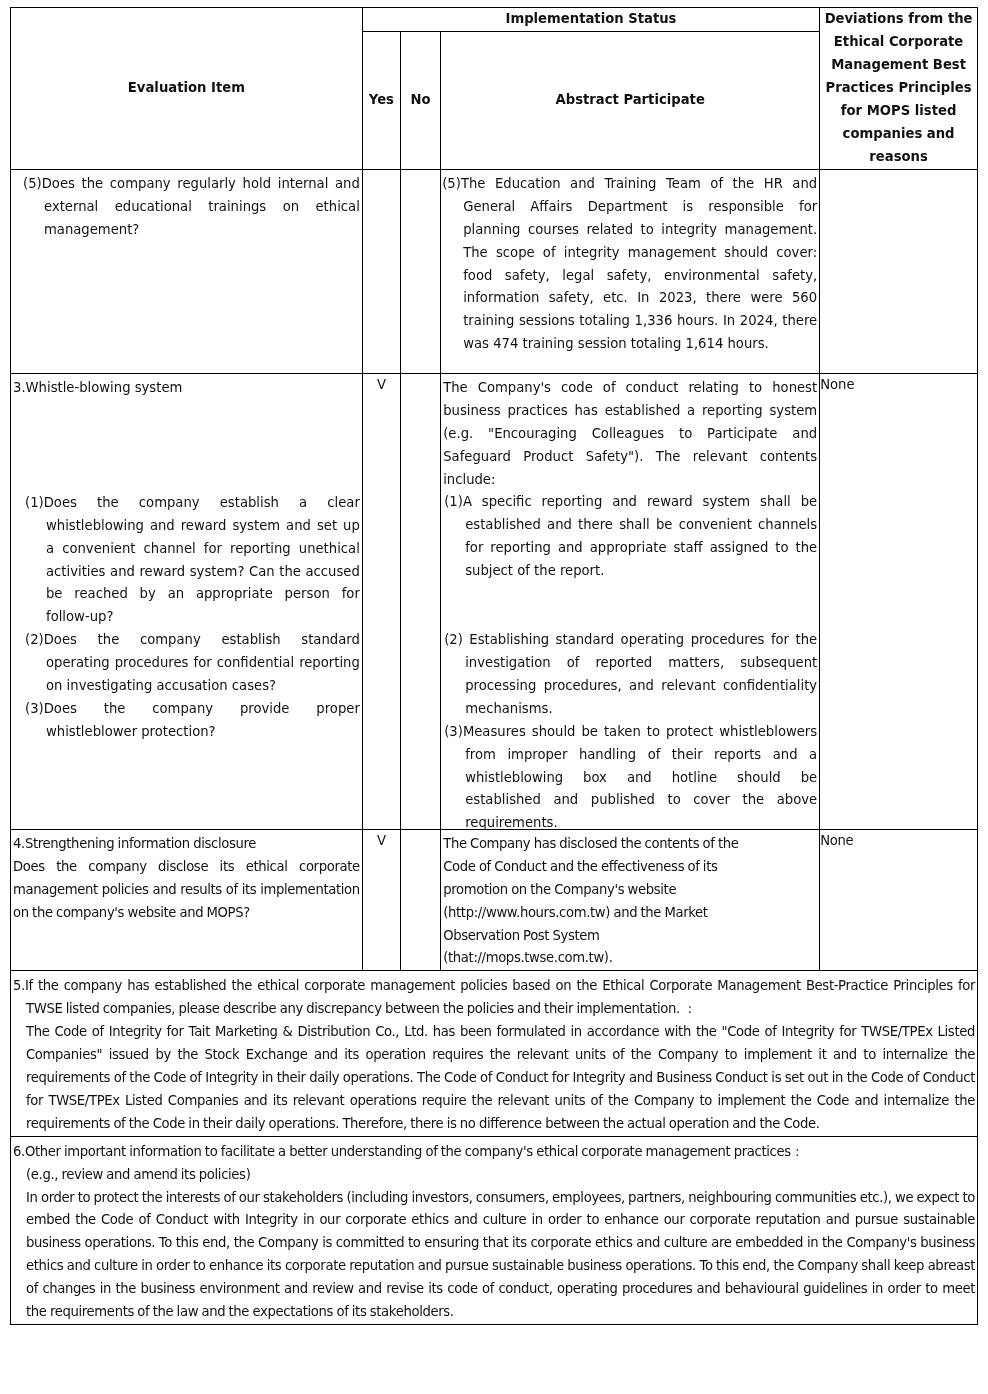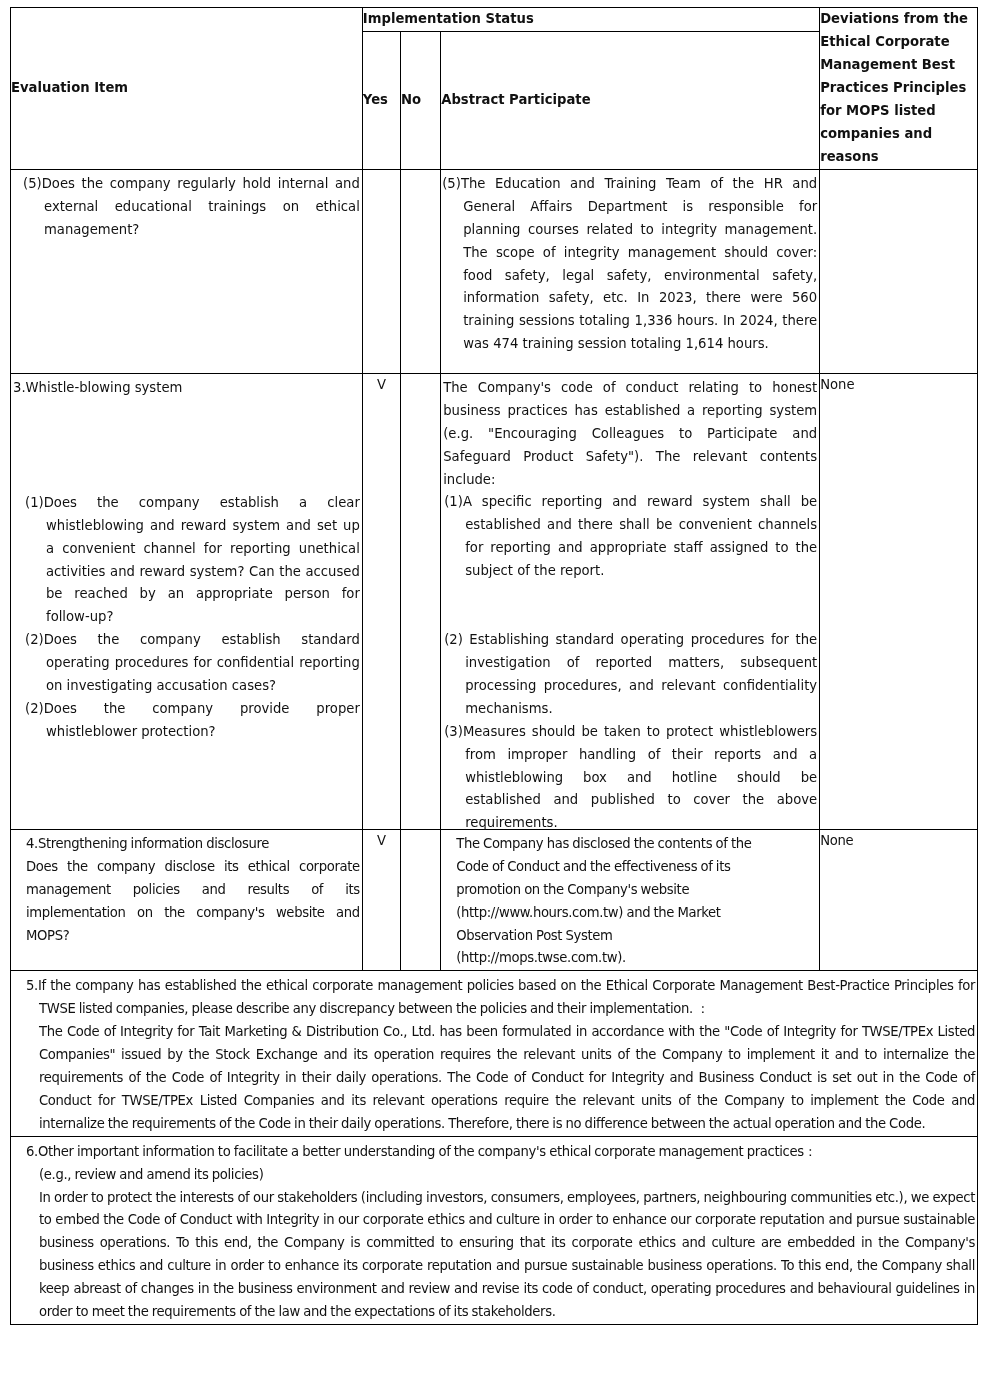--- a/index.html
+++ b/index.html
@@ -2,41 +2,41 @@
 <html><head>
 <meta charset="utf-8">
 <style>
   html, body { margin: 0; padding: 0; background: #ffffff; }
   body { width: 988px; height: 1394px; position: relative; overflow: hidden;
          font-family: "DejaVu Sans", sans-serif; color: #111; }
   .page { position: absolute; left: 10px; top: 7px; width: 968px; }
   table.ev { border-collapse: collapse; width: 968px; table-layout: fixed; }
   table.ev td, table.ev th { border: 1.3px solid #000; padding: 0; vertical-align: top;
          font-size: 13.2px; line-height: 22.9px; }
-  th { font-weight: bold; text-align: left; vertical-align: middle !important; font-size: 13.4px; }
+  th { font-weight: bold; text-align: center; vertical-align: middle !important; font-size: 13.4px; }
   .c-item { width: 350px; }
   .c-yes { width: 38px; }
   .c-no { width: 40px; }
   .c-abs { width: 377px; }
   .c-dev { width: 157px; }
   .hdr-impl { height: 22px; line-height: 22px; }
   .hdr-dev { line-height: 23px; padding: 2px 2px 0 2px; }
   .item { padding: 3px 2px 0 2px; text-align: justify; }
   .hang { padding-left: 33px; text-indent: -21px; text-align: justify; text-align-last: left; }
   .hang.wide { padding-left: 22px; text-indent: -21px; }
   .plain { text-align: justify; }
   .yes-mark { text-align: center; padding-top: 3px; }
   .dev { padding: 3px 2px 0 2px; }
   .abs { padding: 3px 2px 0 2px; }
   .gap { height: 23px; }
   .full { padding: 4px 2px 0 2px; }
   .full p { margin: 0; text-align: justify; }
   .full .indent { padding-left: 13px; }
   .row5 .abs, .row5 .item { height: 200px; }
-  .cond { letter-spacing: -0.35px; word-spacing: -0.5px; margin-left: 13px; }
+  .cond { letter-spacing: -0.35px; word-spacing: -0.5px; }
 </style>
 </head>
 <body>
 
 <div class="page">
   <table class="ev">
     <colgroup>
       <col class="c-item">
         <col class="c-yes">
         <col class="c-no">
@@ -72,21 +72,21 @@
       <tr>
         <td>
           <div class="item" style="padding-bottom:0;">
             <div>3.Whistle-blowing system</div>
             <div class="gap"></div>
               <div class="gap"></div>
               <div class="gap"></div>
               <div class="gap"></div>
             <div class="hang">(1)Does the company establish a clear whistleblowing and reward system and set up a convenient channel for reporting unethical activities and reward system? Can the accused be reached by an appropriate person for follow-up?</div>
             <div class="hang">(2)Does the company establish standard operating procedures for confidential reporting on investigating accusation cases?</div>
-            <div class="hang">(2)Does the company provide proper whistleblower protection?</div>
+            <div class="hang">(3)Does the company provide proper whistleblower protection?</div>
           </div>
         </td>
         <td class="yes-mark">V</td>
         <td class="yes-mark"></td>
         <td>
           <div class="abs" style="height:452px;">
             <div class="plain">The Company's code of conduct relating to honest business practices has established a reporting system (e.g. "Encouraging Colleagues to Participate and Safeguard Product Safety"). The relevant contents include:</div>
             <div class="hang wide">(1)A specific reporting and reward system shall be established and there shall be convenient channels for reporting and appropriate staff assigned to the subject of the report.</div>
             <div class="gap"></div>
               <div class="gap"></div>
@@ -106,21 +106,21 @@
         </td>
         <td class="yes-mark">V</td>
         <td class="yes-mark"></td>
         <td>
           <div class="abs cond">
             <div>The Company has disclosed the contents of the</div>
             <div>Code of Conduct and the effectiveness of its</div>
             <div>promotion on the Company's website</div>
             <div>(http://www.hours.com.tw) and the Market</div>
             <div>Observation Post System</div>
-            <div>(http://mops.twse.com.tw).</div>
+            <div>(that://mops.twse.com.tw).</div>
           </div>
         </td>
         <td class="dev cond">None</td>
       </tr>
 
       <tr>
         <td colspan="5">
           <div class="full cond">
             <p style="padding-left:13px;text-indent:-13px;">5.If the company has established the ethical corporate management policies based on the Ethical Corporate Management Best-Practice Principles for TWSE listed companies, please describe any discrepancy between the policies and their implementation. ：</p>
             <p class="indent">The Code of Integrity for Tait Marketing &amp; Distribution Co., Ltd. has been formulated in accordance with the "Code of Integrity for TWSE/TPEx Listed Companies" issued by the Stock Exchange and its operation requires the relevant units of the Company to implement it and to internalize the requirements of the Code of Integrity in their daily operations. The Code of Conduct for Integrity and Business Conduct is set out in the Code of Conduct for TWSE/TPEx Listed Companies and its relevant operations require the relevant units of the Company to implement the Code and internalize the requirements of the Code in their daily operations. Therefore, there is no difference between the actual operation and the Code.</p>

